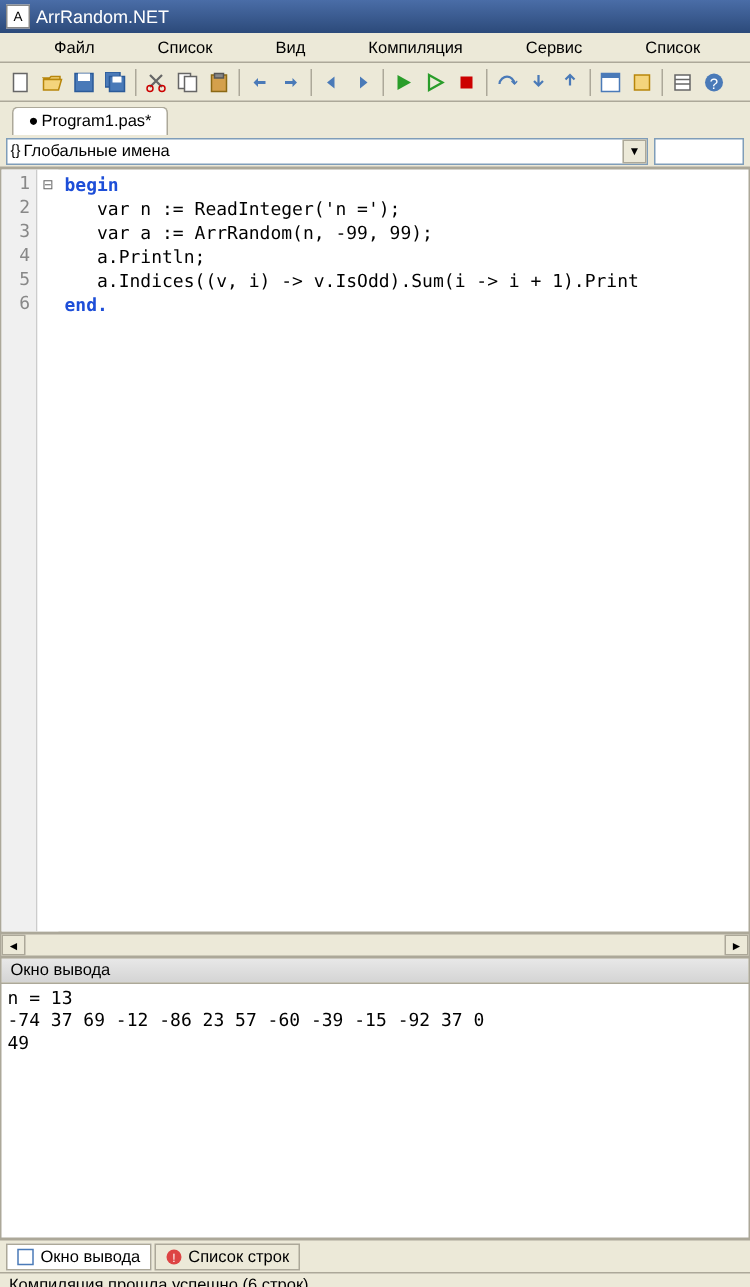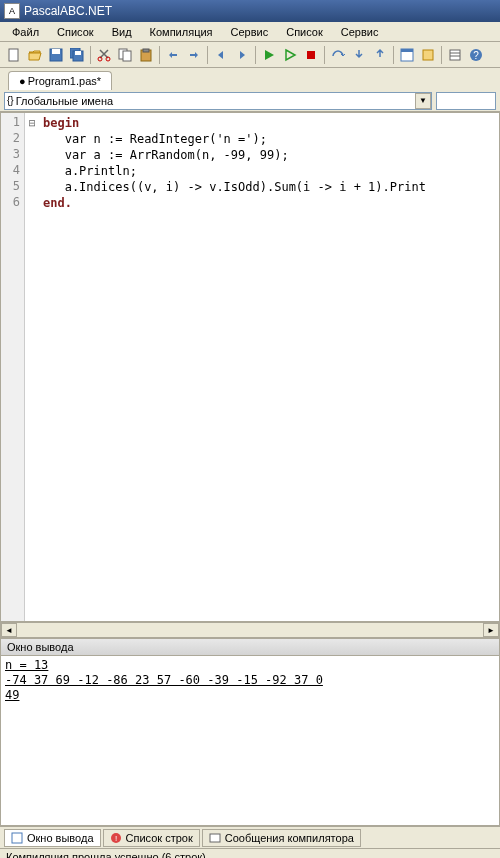--- a/index.html
+++ b/index.html
@@ -1,54 +1,54 @@
 <!DOCTYPE html>
 <html><head>
 <meta charset="utf-8">
 <style>
 * { box-sizing: border-box; margin: 0; padding: 0; }
 html, body { width: 500px; height: 858px; overflow: hidden; font-family: Tahoma, sans-serif; font-size: 11px; background: #ece9d8; }
 .titlebar { height: 22px; background: linear-gradient(#4a6da7, #2c4a7a); color: #fff; display: flex; align-items: center; padding: 0 4px; font-size: 12px; }
 .titlebar .icon { width: 16px; height: 16px; background: #fff; border: 1px solid #888; margin-right: 4px; display: flex; align-items: center; justify-content: center; font-size: 9px; color: #000; }
 .menubar { height: 20px; background: #ece9d8; display: flex; align-items: center; padding: 0 4px; gap: 2px; border-bottom: 1px solid #aca899; }
-.menubar span { padding: 2px 8px; cursor: default; }
+.menubar span { padding: 2px 8px; cursor: default; margin-left: 24px; }
 .toolbar { height: 26px; background: #ece9d8; display: flex; align-items: center; padding: 2px 4px; gap: 1px; border-bottom: 1px solid #aca899; }
 .tb-btn { width: 20px; height: 20px; display: flex; align-items: center; justify-content: center; border: 1px solid transparent; cursor: default; }
 .tb-sep { width: 1px; height: 18px; background: #aca899; margin: 0 2px; }
 .tabbar { height: 22px; background: #ece9d8; display: flex; align-items: flex-end; padding: 0 8px; }
 .tab { background: #fff; border: 1px solid #aca899; border-bottom: none; border-radius: 4px 4px 0 0; padding: 3px 10px; font-size: 11px; display: flex; align-items: center; gap: 2px; }
 .scope { height: 22px; background: #ece9d8; display: flex; align-items: center; padding: 2px 4px; gap: 4px; border-bottom: 1px solid #aca899; }
 .scope-dd { flex: 1; height: 18px; border: 1px solid #7f9db9; background: #fff; display: flex; align-items: center; padding: 0 2px; position: relative; }
 .scope-dd .dd-icon { font-size: 10px; margin-right: 2px; }
 .scope-dd .dd-arrow { position: absolute; right: 0; width: 16px; height: 16px; background: #ece9d8; border: 1px solid #aca899; display: flex; align-items: center; justify-content: center; font-size: 8px; }
 .scope-search { width: 60px; height: 18px; border: 1px solid #7f9db9; background: #fff; }
 .editor { height: 510px; background: #fff; border: 1px solid #aca899; display: flex; overflow: hidden; }
 .gutter { width: 24px; background: #f0f0f0; border-right: 1px solid #ccc; color: #888; font-family: Consolas, monospace; font-size: 12px; padding-top: 2px; }
 .gutter div { height: 16px; text-align: right; padding-right: 4px; }
 .fold { width: 14px; background: #fff; padding-top: 2px; }
 .fold div { height: 16px; display: flex; align-items: center; justify-content: center; font-size: 9px; color: #666; }
 .code { flex: 1; font-family: Consolas, monospace; font-size: 12px; padding: 2px 4px; white-space: pre; line-height: 16px; color: #000; }
-.kw { color: #7f1d1d; font-weight: bold; }
+.kw { color: #1d4ed8; font-weight: bold; }
 .scroll-h { height: 16px; background: #ece9d8; border: 1px solid #aca899; display: flex; }
 .scroll-h .sb-btn { width: 16px; height: 14px; background: #ece9d8; border: 1px solid #aca899; display: flex; align-items: center; justify-content: center; font-size: 8px; }
 .output-header { height: 18px; background: linear-gradient(#e8e8e8, #d4d4d4); border: 1px solid #aca899; padding: 2px 6px; font-size: 11px; }
-.output { height: 170px; background: #fff; border: 1px solid #aca899; border-top: none; font-family: Consolas, monospace; font-size: 12px; padding: 2px 4px; white-space: pre; line-height: 15px; text-decoration: underline; }
+.output { height: 170px; background: #fff; border: 1px solid #aca899; border-top: none; font-family: Consolas, monospace; font-size: 12px; padding: 2px 4px; white-space: pre; line-height: 15px; }
 .bottom-tabs { height: 22px; background: #ece9d8; display: flex; align-items: center; padding: 2px 4px; gap: 2px; border-top: 1px solid #aca899; }
 .bottom-tabs .btab { padding: 2px 6px; border: 1px solid #aca899; background: #fff; display: flex; align-items: center; gap: 4px; font-size: 11px; }
 .bottom-tabs .btab.inactive { background: #ece9d8; }
 .bottom-tabs .bicon { width: 12px; height: 12px; display: inline-block; }
 .statusbar { height: 18px; background: #ece9d8; border-top: 1px solid #aca899; padding: 2px 6px; font-size: 11px; }
 svg { display: block; }
 </style>
 </head>
 <body>
 
 <div class="titlebar">
   <span class="icon">A</span>
-  <span>PascalABC.NET</span>
+  <span>ArrRandom.NET</span>
 </div>
 
 <div class="menubar">
   <span>Файл</span>
   <span>Список</span>
   <span>Вид</span>
   <span>Компиляция</span>
   <span>Сервис</span>
   <span>Список</span>
   <span>Сервис</span>
@@ -242,25 +242,17 @@
   </div>
   <div class="btab inactive">
     <span class="bicon">
         <svg width="12" height="12">
           <circle cx="6" cy="6" r="5" fill="#d44"></circle>
           <text x="6" y="9" fill="#fff" font-size="8" text-anchor="middle">!</text>
         </svg>
       </span>
     <span>Список строк</span>
   </div>
-  <div class="btab inactive">
-    <span class="bicon">
-        <svg width="12" height="12">
-          <rect x="1" y="2" width="10" height="8" fill="#fff" stroke="#666"></rect>
-        </svg>
-      </span>
-    <span>Сообщения компилятора</span>
-  </div>
 </div>
 
 <div class="statusbar">
   <span>Компиляция прошла успешно (6 строк)</span>
 </div>
 
 </body></html>

